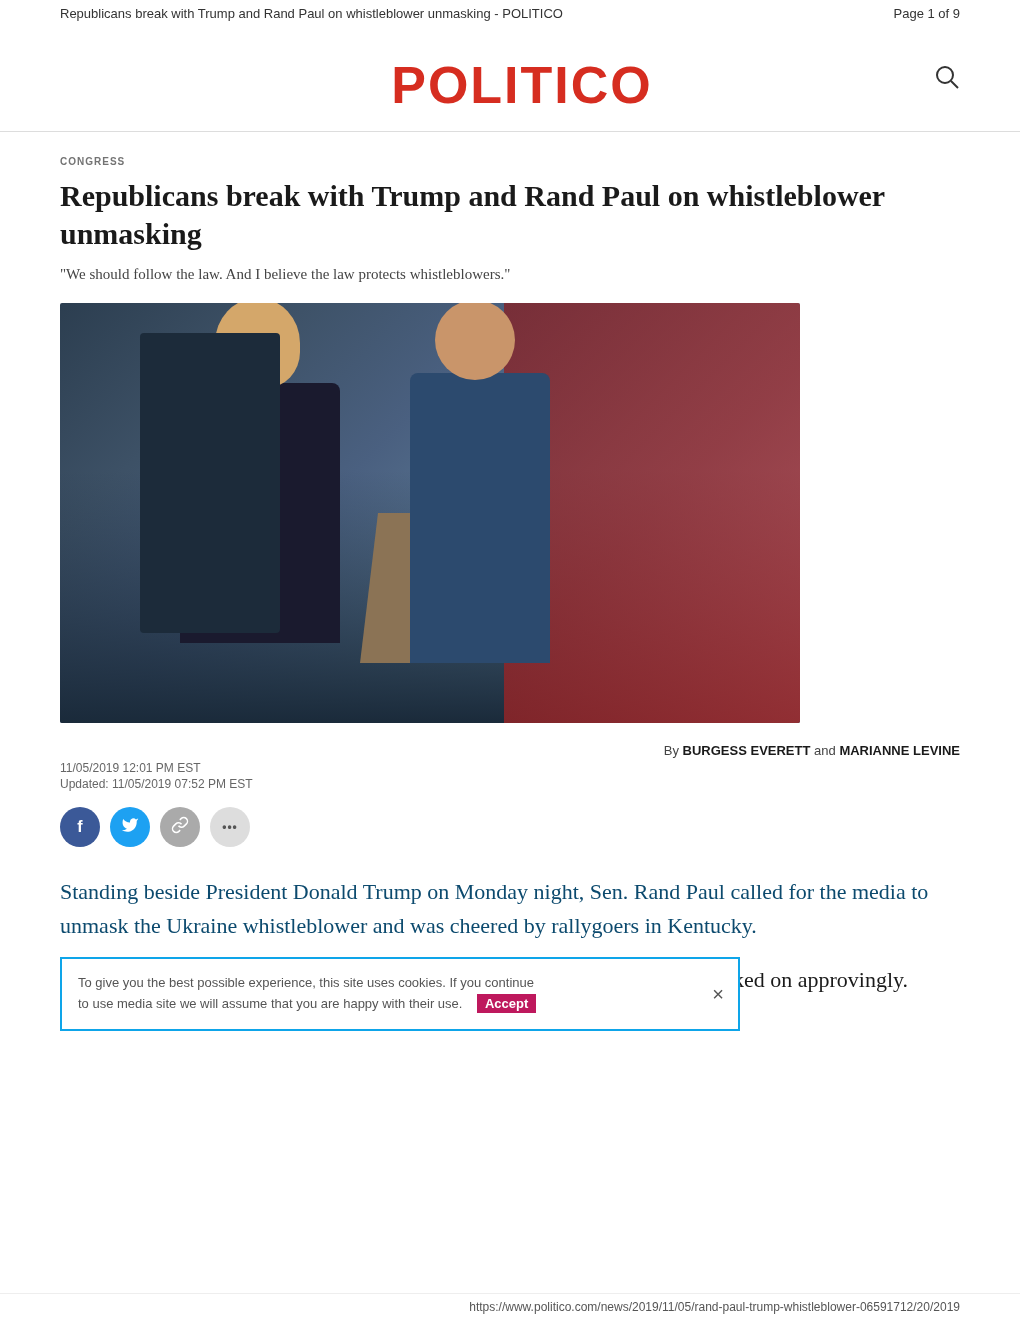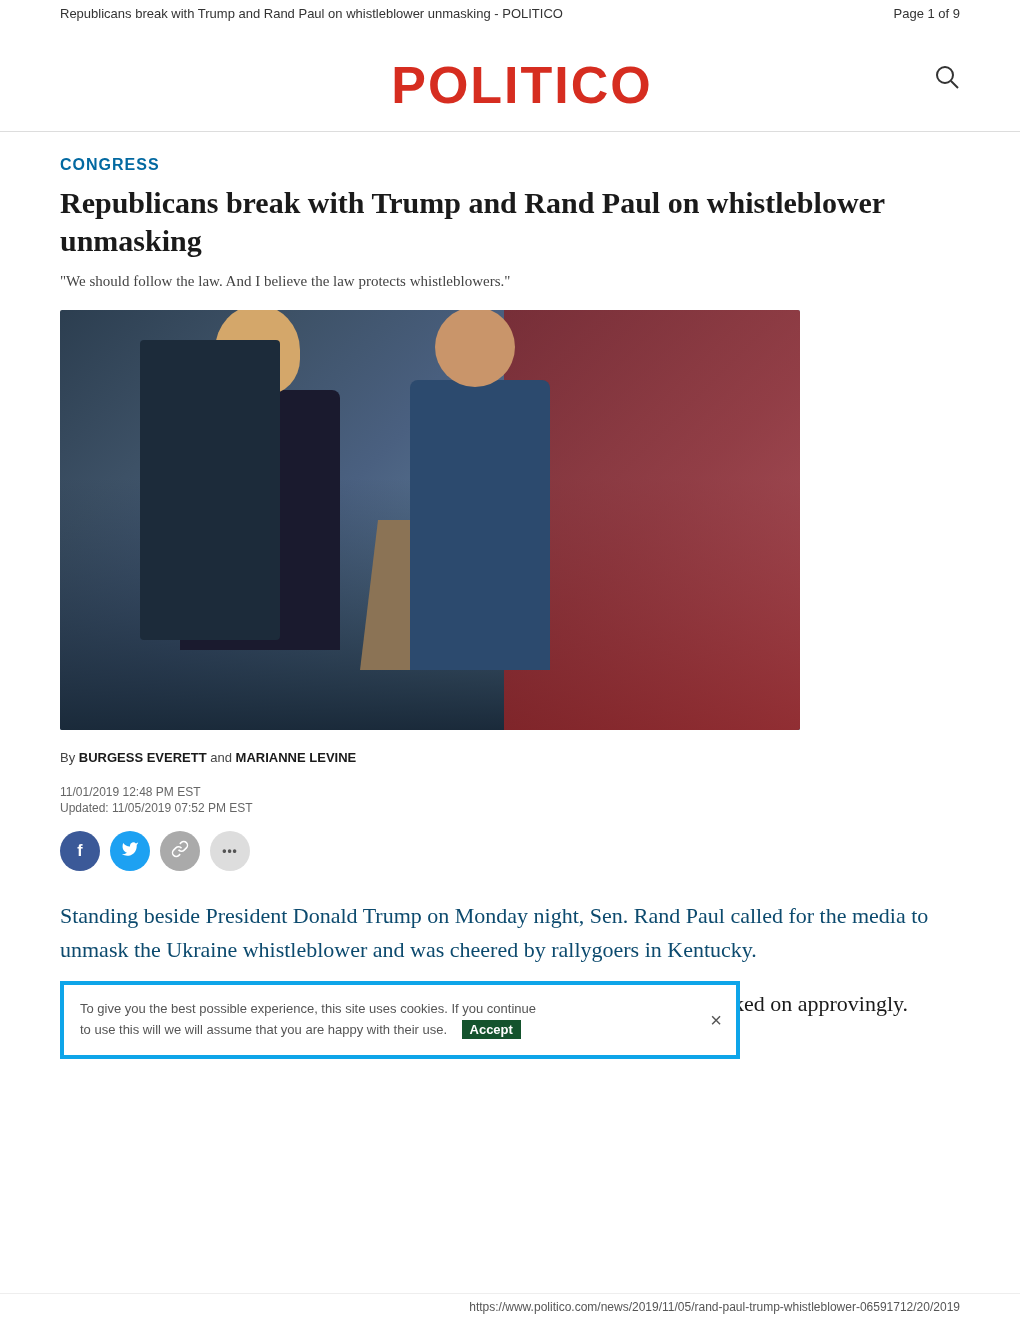--- a/index.html
+++ b/index.html
@@ -62,23 +62,23 @@
       cursor: pointer;
     }
 
     
     .main-content {
       padding: 24px 60px 30px 60px;
     }
 
     .section-label {
       font-family: Arial, Helvetica, sans-serif;
-      font-size: 16px;
+      font-size: 10px;
       font-weight: 700;
-      color: #0369a1;
+      color: #737373;
       letter-spacing: 1px;
       margin-bottom: 10px;
       text-transform: uppercase;
     }
 
     .article-title {
       font-family: Georgia, serif;
       font-size: 30px;
       font-weight: 700;
       line-height: 1.25;
@@ -258,21 +258,22 @@
 
     
     .author-info {
       margin-bottom: 16px;
     }
 
     .author-line {
       font-family: Arial, Helvetica, sans-serif;
       font-size: 13px;
       color: #444;
-      margin-bottom: 20px;
+      margin-bottom: 3px;
+      text-align: right;
     }
 
     .author-name {
       font-weight: 700;
       color: #1a1a1a;
     }
 
     .date-line {
       font-family: Arial, Helvetica, sans-serif;
       font-size: 12px;
@@ -312,21 +313,21 @@
       font-family: Georgia, serif;
       font-size: 22px;
       line-height: 1.55;
       color: #0c4a6e;
       margin-bottom: 20px;
     }
 
     
     .cookie-banner {
       position: relative;
-      border: 4px solid #0ea5e9;
+      border: 2px solid #0ea5e9;
       padding: 14px 26px 14px 16px;
       margin-top: 8px;
       background: #fff;
       font-family: Arial, Helvetica, sans-serif;
       font-size: 13.5px;
       color: #333;
       line-height: 1.5;
       max-width: 680px;
     }
 
@@ -336,21 +337,21 @@
       top: 50%;
       transform: translateY(-50%);
       cursor: pointer;
       font-size: 20px;
       color: #555;
       font-family: Arial;
     }
 
     .cookie-accept-btn {
       display: inline;
-      background: #14532d;
+      background: #be185d;
       color: #fff;
       padding: 2px 8px;
       font-size: 13px;
       font-weight: 700;
       cursor: pointer;
       border: none;
       font-family: Arial;
     }
 
     
@@ -430,21 +431,21 @@
     </div>
   </div>
 
   <div class="author-info">
     <div class="author-line">
       <span>By</span>
       <span class="author-name">BURGESS EVERETT</span>
       <span>and</span>
       <span class="author-name">MARIANNE LEVINE</span>
     </div>
-    <div class="date-line">11/01/2019 12:48 PM EST</div>
+    <div class="date-line">11/05/2019 12:01 PM EST</div>
     <div class="date-line">Updated: 11/05/2019 07:52 PM EST</div>
   </div>
 
   <div class="social-buttons">
     <button class="social-btn facebook">
       <span>f</span>
     </button>
     <button class="social-btn twitter">
       <span>
         <svg width="18" height="18" viewBox="0 0 24 24" fill="white">
@@ -469,21 +470,21 @@
 
   <div style="position:relative; margin-top: 10px;">
 
     <p class="article-body-second" style="font-size:22px;">
       <span>"Do your job and print his name!" Paul said as the president clapped and looked on approvingly.</span>
     </p>
 
     <div class="cookie-banner" style="position:relative; z-index:10; margin-top: -40px;">
       <div class="cookie-overlay-text">
         <span>To give you the best possible experience, this site uses cookies. If you continue</span><br>
-        <span>to use this will we will assume that you are happy with their use.</span>
+        <span>to use media site we will assume that you are happy with their use.</span>
         &nbsp;&nbsp;
         <button class="cookie-accept-btn">Accept</button>
       </div>
       <span class="cookie-close">×</span>
     </div>
   </div>
 
 </div>
 
 <div class="page-footer">

